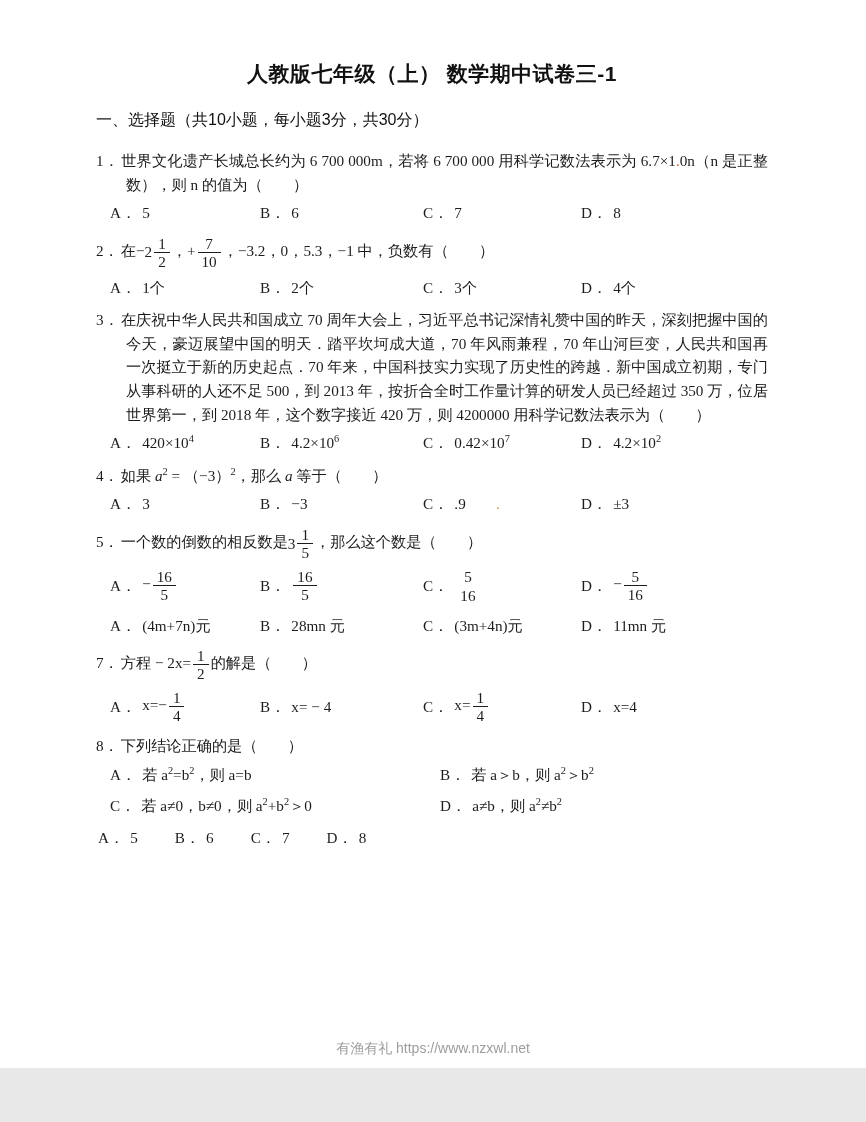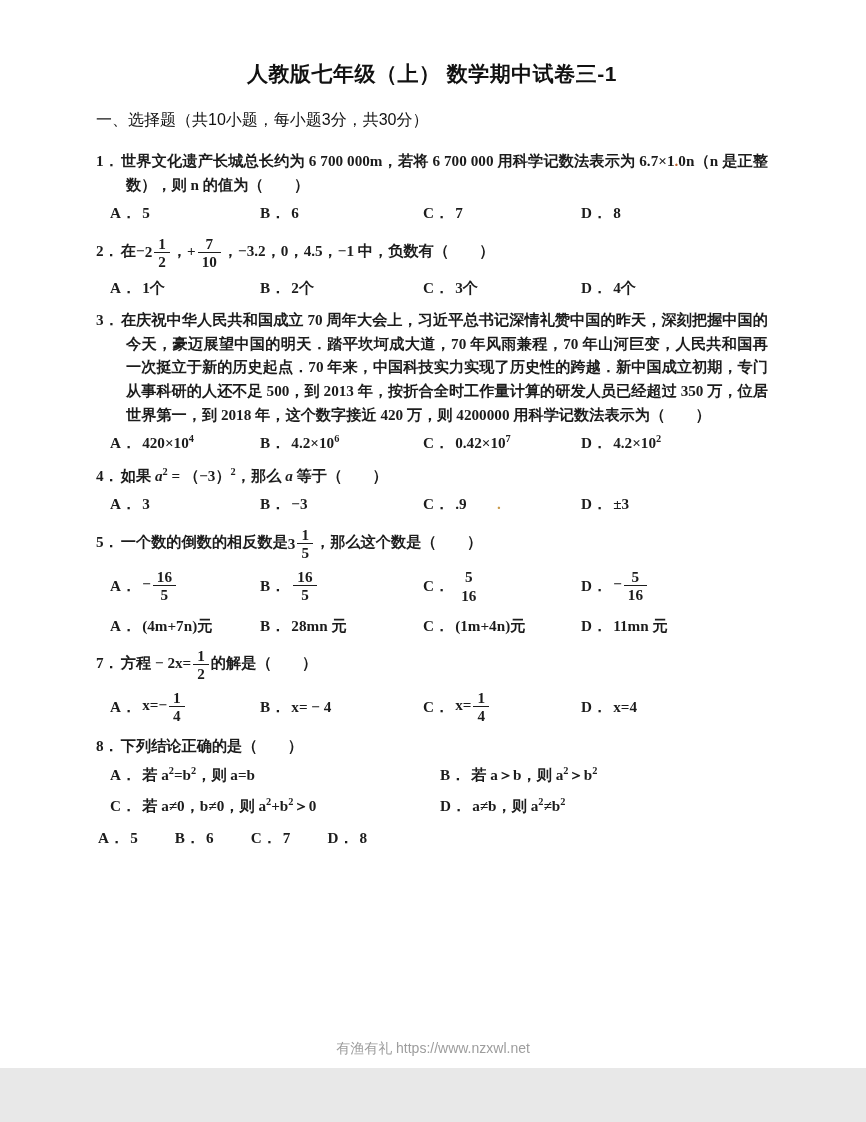--- a/index.html
+++ b/index.html
@@ -22,21 +22,21 @@
     letter-spacing:0.5px;
     color:#111;
   }
   .section-header{
     margin-top:22px;
     font-family:"Liberation Sans","DejaVu Sans",sans-serif;
     font-weight:normal;
     font-size:16px;
     color:#111;
   }
-  .questions{margin-top:18px;font-weight:bold;}
+  .questions{margin-top:18px;}
   .question{margin-top:9px;font-size:15.2px;line-height:1.55;}
   .q-stem{
     text-align:justify;
     padding-left:30px;
     text-indent:-30px;
   }
   .q-num{padding-right:2px;}
   .seg-accent{color:var(--accent,#c06027);}
   .seg-tan{color:var(--accent-tan,#c99a4a);}
   .seg-italic{font-style:italic;}
@@ -98,21 +98,21 @@
           </div>
         </div>
       </div>
       <div class="question">
         <div class="q-stem"><span class="q-num">2．</span><span class="seg-text">在−</span><span class="mixed">
             <span class="mwhole">2</span>
             <span class="frac">
               <span class="fnum">1</span>
               <span class="fden">2</span>
             </span>
-          </span><span class="seg-text">，+</span><span class="frac"><span class="fnum">7</span><span class="fden">10</span></span><span class="seg-text">，−3.2，0，4.5，−1 中，负数有（　　）</span></div>
+          </span><span class="seg-text">，+</span><span class="frac"><span class="fnum">7</span><span class="fden">10</span></span><span class="seg-text">，−3.2，0，5.3，−1 中，负数有（　　）</span></div>
         <div class="opts opts-four">
           <div class="opt">
             <span class="opt-label">A．</span>
             <span class="opt-body"><span class="seg-text">1个</span></span>
           </div>
           <div class="opt">
             <span class="opt-label">B．</span>
             <span class="opt-body"><span class="seg-text">2个</span></span>
           </div>
           <div class="opt">
@@ -199,21 +199,21 @@
           <div class="opt">
             <span class="opt-label">A．</span>
             <span class="opt-body"><span class="seg-text">(4m+7n)元</span></span>
           </div>
           <div class="opt">
             <span class="opt-label">B．</span>
             <span class="opt-body"><span class="seg-text">28mn 元</span></span>
           </div>
           <div class="opt">
             <span class="opt-label">C．</span>
-            <span class="opt-body"><span class="seg-text">(1m+4n)元</span></span>
+            <span class="opt-body"><span class="seg-text">(3m+4n)元</span></span>
           </div>
           <div class="opt">
             <span class="opt-label">D．</span>
             <span class="opt-body"><span class="seg-text">11mn 元</span></span>
           </div>
         </div>
       </div>
       <div class="question">
         <div class="q-stem"><span class="q-num">7．</span><span class="seg-text">方程 − 2x=</span><span class="frac"><span class="fnum">1</span><span class="fden">2</span></span><span class="seg-text">的解是（　　）</span></div>
         <div class="opts opts-four">

